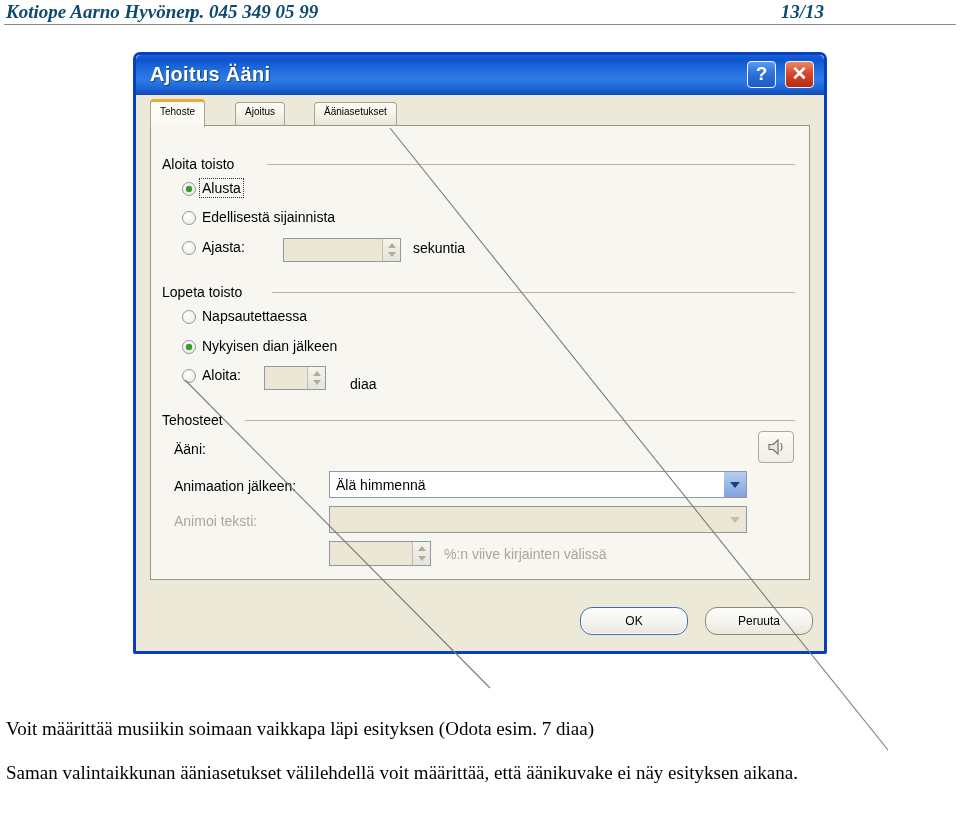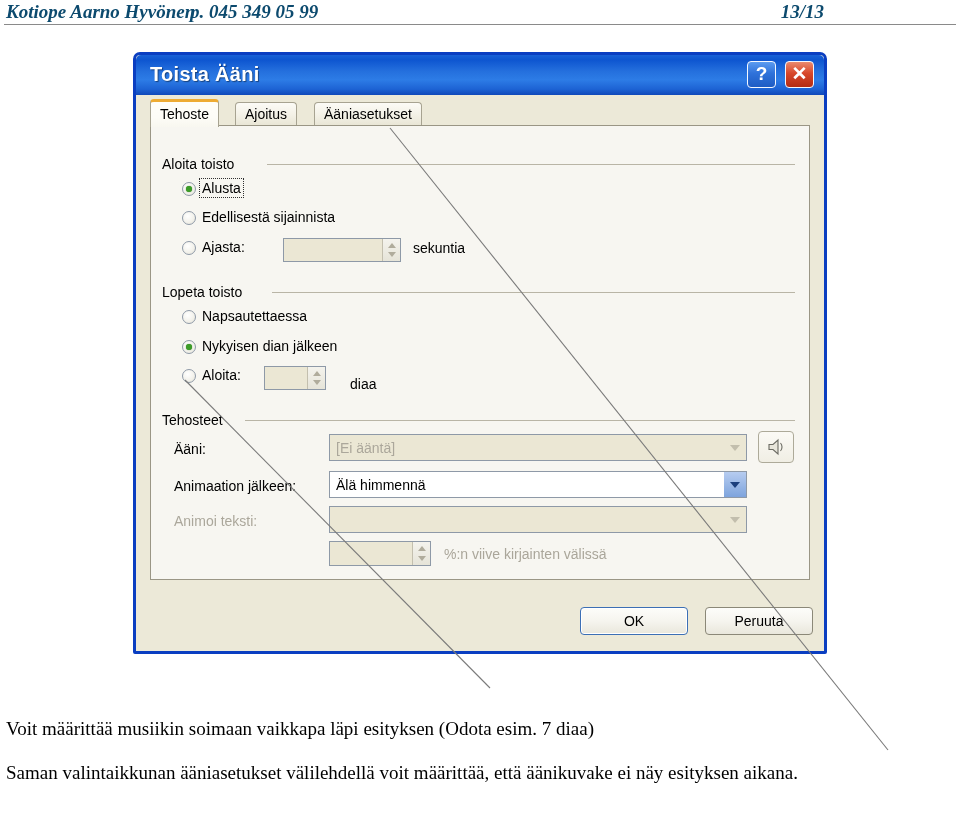--- a/index.html
+++ b/index.html
@@ -103,21 +103,21 @@
   }
   .tab {
     position: absolute;
     top: 3px;
     height: 23px;
     background: linear-gradient(to bottom, #fcfbf6 0%, #f3f1e6 55%, #e9e6d6 100%);
     border: 1px solid #a7a391;
     border-bottom: none;
     border-radius: 4px 4px 0 0;
     box-sizing: border-box;
-    font-size: 14px;
+    font-size: 10px;
     color: #000;
     padding: 3px 9px 0 9px;
     white-space: nowrap;
   }
   .tab.active {
     top: 0;
     height: 28px;
     border-top: 3px solid #eeab33;
     background: linear-gradient(to bottom, #fffef9 0%, #fdfcf7 60%, #f8f7f0 100%);
     padding-top: 4px;
@@ -287,23 +287,23 @@
     box-sizing: border-box;
     display: flex;
     align-items: center;
     justify-content: center;
   }
 
   
   .dlg-btn {
     position: absolute;
     height: 28px;
-    border-radius: 4px;
-    box-sizing: border-box;
-    font-size: 14px;
+    border-radius: 12px;
+    box-sizing: border-box;
+    font-size: 12px;
     color: #000;
     text-align: center;
     line-height: 26px;
     background: linear-gradient(to bottom, #fdfdfa 0%, #f6f5ef 48%, #e9e7dc 100%);
     border: 1px solid #8b8878;
   }
   .dlg-btn.default {
     border: 1px solid #3c6fb5;
     box-shadow: inset 0 0 0 1px #ffffff;
   }
@@ -333,21 +333,21 @@
 <div class="doc-header">
   <div class="doc-header-left">Kotiope Aarno Hyvönen</div>
   <div class="doc-header-phone">p. 045 349 05 99</div>
   <div class="doc-header-right">13/13</div>
 </div>
 <div class="doc-header-rule"></div>
 
 <div class="dialog">
 
   <div class="titlebar">
-    <div class="titlebar-text">Toista Ääni</div>
+    <div class="titlebar-text">Ajoitus Ääni</div>
     <div class="tb-btn tb-help">?</div>
     <div class="tb-btn tb-close">✕</div>
   </div>
 
   <div class="tabstrip">
     <div class="tab tab-0 active">Tehoste</div>
     <div class="tab tab-1">Ajoitus</div>
     <div class="tab tab-2">Ääniasetukset</div>
   </div>
 
@@ -404,26 +404,20 @@
         <i class="spin-up"></i>
         <i class="spin-dn"></i>
       </span>
     </div>
     <div class="side-label" style="left:199px; top:242px;margin-top:8px;">diaa</div>
 
     <div class="group-label" style="left:11px; top:286px;">Tehosteet</div>
     <div class="group-rule" style="left:94px; top:294px; width:550px;"></div>
 
     <div class="field-label" style="left:23px; top:315px;">Ääni:</div>
-    <div class="combo disabled" style="left:178px; top:308px; width:418px;">
-      <span class="combo-text">[Ei ääntä]</span>
-      <span class="combo-arrow">
-          <i></i>
-        </span>
-    </div>
     <div class="sound-btn" style="left:607px; top:305px;">
       <svg width="20" height="18" viewBox="0 0 20 18">
         <polygon points="3,6.5 7,6.5 12,2 12,16 7,11.5 3,11.5" fill="#e7e5da" stroke="#6b6b63" stroke-width="1.1"></polygon>
         <path d="M14.5 5 C16.5 7.2 16.5 10.8 14.5 13" fill="none" stroke="#6b6b63" stroke-width="1.1"></path>
       </svg>
     </div>
 
     <div class="field-label" style="left:23px; top:352px;">Animaation jälkeen:</div>
     <div class="combo" style="left:178px; top:345px; width:418px;">
       <span class="combo-text">Älä himmennä</span>

